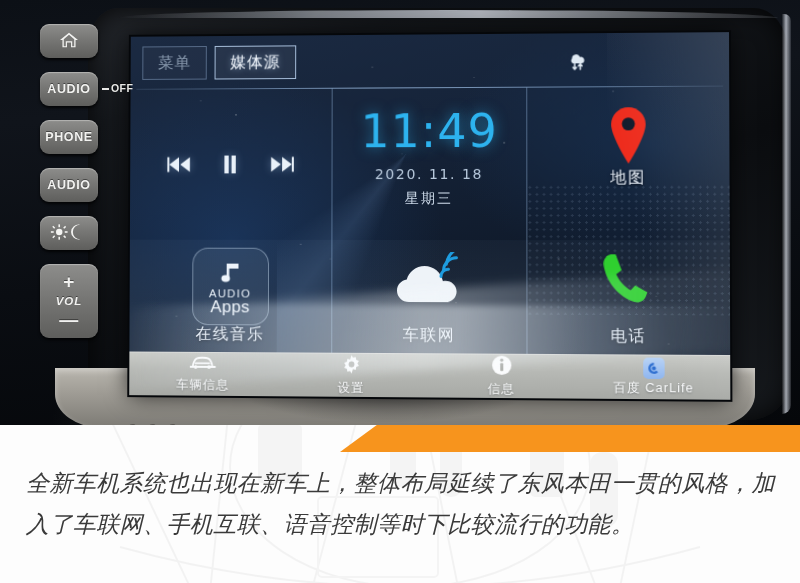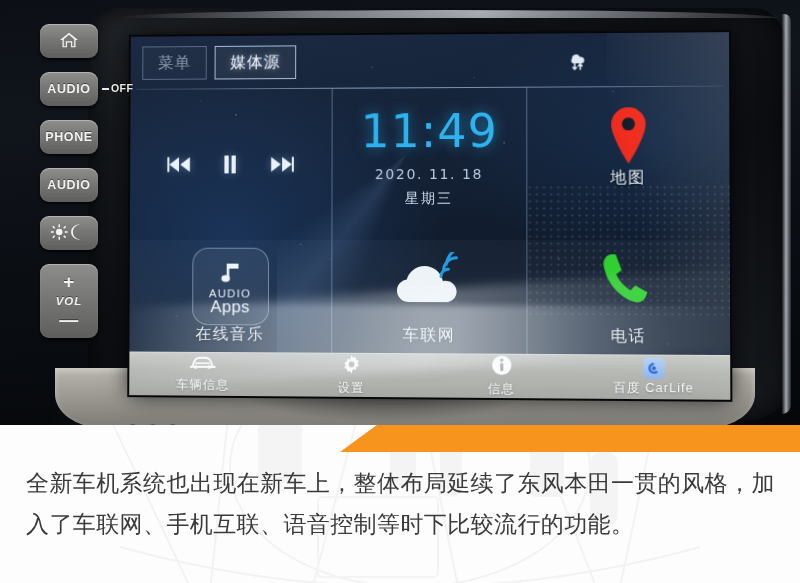--- a/index.html
+++ b/index.html
@@ -184,21 +184,21 @@
       radial-gradient(1px 1px at 81% 16%, rgba(255,255,255,.55), transparent),
       radial-gradient(1.1px 1.1px at 29% 58%, rgba(255,255,255,.6), transparent),
       radial-gradient(1px 1px at 55% 74%, rgba(255,255,255,.5), transparent),
       radial-gradient(1.2px 1.2px at 72% 62%, rgba(255,255,255,.55), transparent),
       radial-gradient(1px 1px at 90% 85%, rgba(255,255,255,.5), transparent),
       radial-gradient(1px 1px at 8% 78%, rgba(255,255,255,.5), transparent);}
 
   
   .caption{
     position:absolute; left:0; top:425px; width:800px; height:158px;
-    background:#fdfdfd; overflow:hidden;
+    background:#fdfdfd; overflow:hidden;font-style:italic;
   }
   .cap-wm{ position:absolute; left:60px; top:-28px; width:700px; height:200px; opacity:.5;}
   .orange-bar{
     position:absolute; right:0; top:0; width:460px; height:27px;
     background:#f7941d;
     clip-path: polygon(8% 0, 100% 0, 100% 100%, 0 100%);
   }
   .cap-text{
     position:absolute; left:26px; top:38px; width:750px;
     font-size:23px; line-height:41px; color:#3a3a3a; letter-spacing:.4px;

